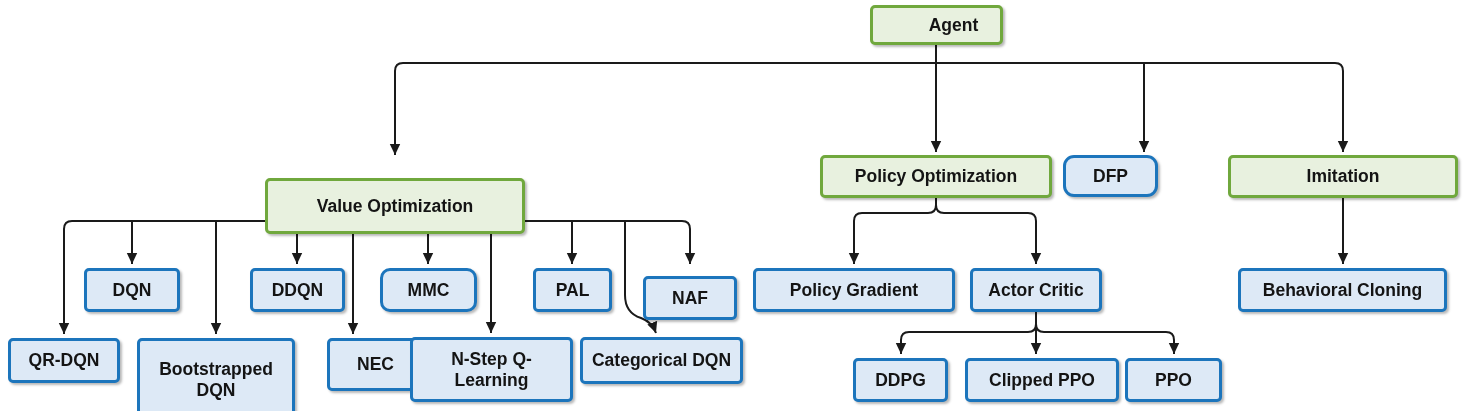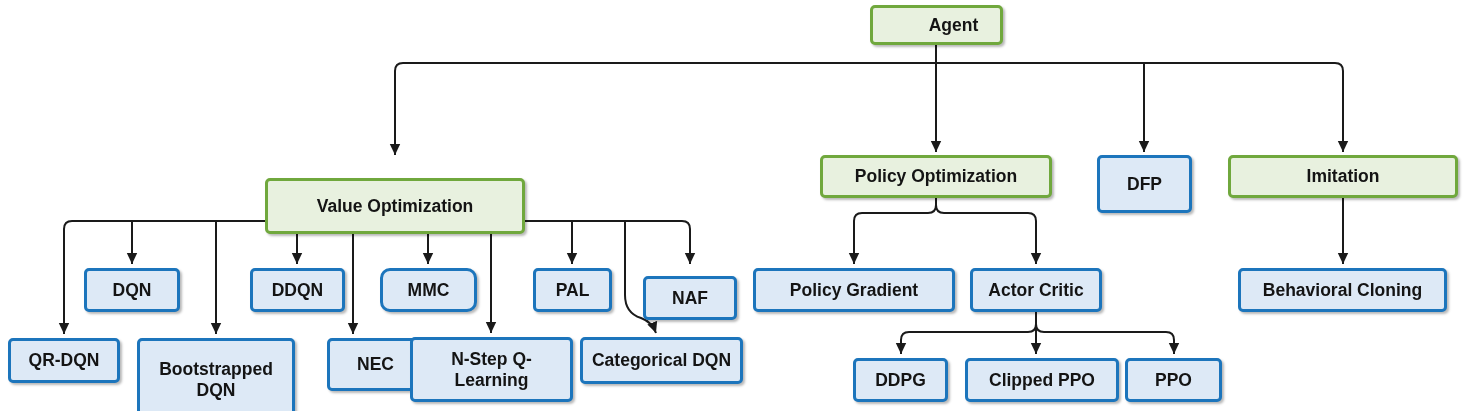--- a/index.html
+++ b/index.html
@@ -65,21 +65,21 @@
   <div id="nodes">
       <div class="node green" style="left: 870px; top: 5px; width: 133px; height: 40px; padding-left: 38px;">
         <span>Agent</span>
       </div>
       <div class="node green" style="left: 265px; top: 158px; width: 260px; height: 56px; margin-top: 20px;">
         <span>Value Optimization</span>
       </div>
       <div class="node green" style="left: 820px; top: 155px; width: 232px; height: 43px;">
         <span>Policy Optimization</span>
       </div>
-      <div class="node blue" style="left: 1097px; top: 155px; width: 95px; height: 58px;">
+      <div class="node blue" style="left: 1063px; top: 155px; width: 95px; height: 42px; border-radius: 11px;">
         <span>DFP</span>
       </div>
       <div class="node green" style="left: 1228px; top: 155px; width: 230px; height: 43px;">
         <span>Imitation</span>
       </div>
       <div class="node blue" style="left: 84px; top: 268px; width: 96px; height: 44px;">
         <span>DQN</span>
       </div>
       <div class="node blue" style="left: 250px; top: 268px; width: 95px; height: 44px;">
         <span>DDQN</span>

